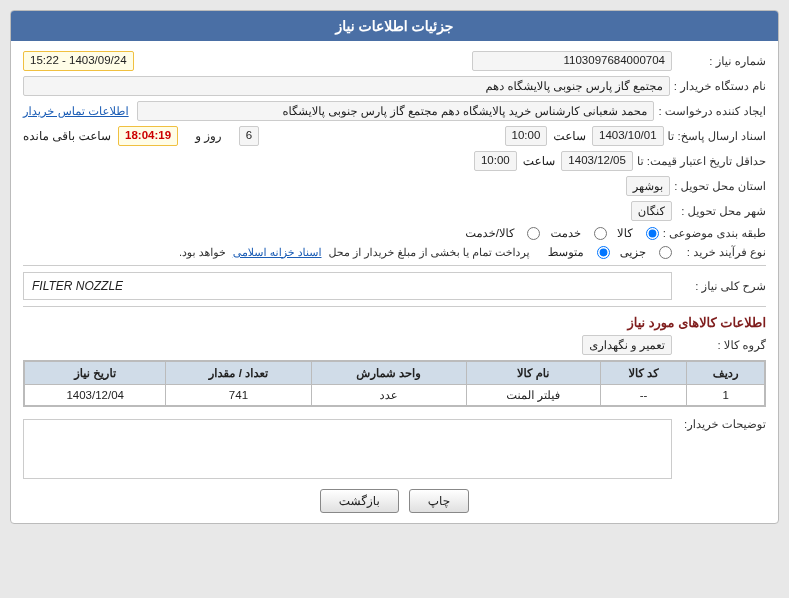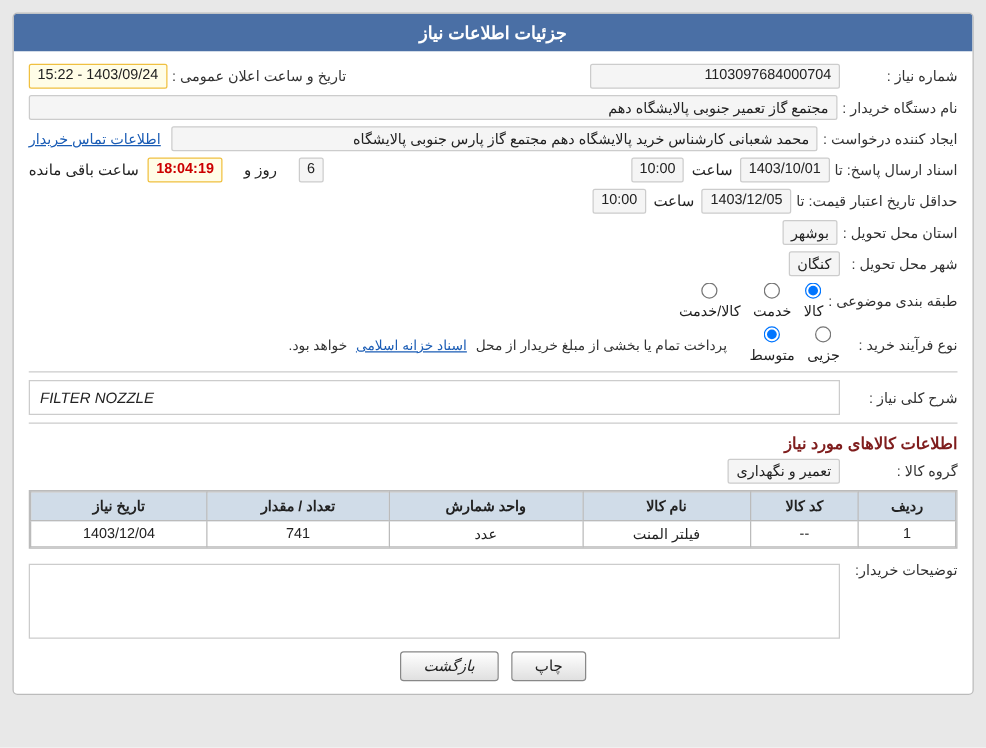--- a/index.html
+++ b/index.html
@@ -71,23 +71,22 @@
     }
     .radio-group {
       display: flex;
       gap: 10px;
       align-items: center;
       direction: rtl;
     }
     .radio-label {
       display: flex;
       align-items: center;
-      gap: 3px;
+      gap: 13px;
       font-size: 11.5px;
-      flex-direction: column;
     }
     input[type="radio"] { margin: 0; }
     .filter-nozzle-box {
       border: 1px solid #ccc;
       padding: 4px 8px;
       min-height: 28px;
       background: #fff;
       display: flex;
       align-items: center;
       justify-content: flex-start;
@@ -141,21 +140,20 @@
       font-size: 12px;
       font-family: Tahoma, Arial, sans-serif;
     }
     .btn-print {
       background: linear-gradient(#fff, #e0e0e0);
       color: #222;
     }
     .btn-back {
       background: linear-gradient(#fff, #e0e0e0);
       color: #222;
-      font-style: italic;
     }
     .watermark-container {
       position: relative;
     }
     .note-text {
       font-size: 11px;
       color: #333;
       text-align: center;
     }
     .link-like {
@@ -171,27 +169,26 @@
   <div class="main-panel">
     <div class="panel-header">
       <span>جزئیات اطلاعات نیاز</span>
     </div>
     <div class="panel-body watermark-container">
 
       <div class="form-row">
         <span class="field-label">شماره نیاز :</span>
         <span class="field-value" style="min-width:200px;">1103097684000704</span>
         <span style="flex:1;"></span>
-        <span class="field-label">تاریخ و ساعت اعلان عمومی :</span>
         <span class="field-value highlight">1403/09/24 - 15:22</span>
       </div>
 
       <div class="form-row">
         <span class="field-label">نام دستگاه خریدار :</span>
-        <span class="field-value wide">مجتمع گاز تعمیر جنوبی  پالایشگاه دهم</span>
+        <span class="field-value wide">مجتمع گاز پارس جنوبی  پالایشگاه دهم</span>
       </div>
 
       <div class="form-row">
         <span class="field-label">ایجاد کننده درخواست :</span>
         <span class="field-value" style="flex:1;">محمد شعبانی کارشناس خرید پالایشگاه دهم  مجتمع گاز پارس جنوبی  پالایشگاه</span>
         <span class="link-like" style="white-space:nowrap;font-size:11.5px;margin-right:4px;">اطلاعات تماس خریدار</span>
       </div>
 
       <div class="form-row">
         <span class="field-label">اسناد ارسال پاسخ: تا</span>

